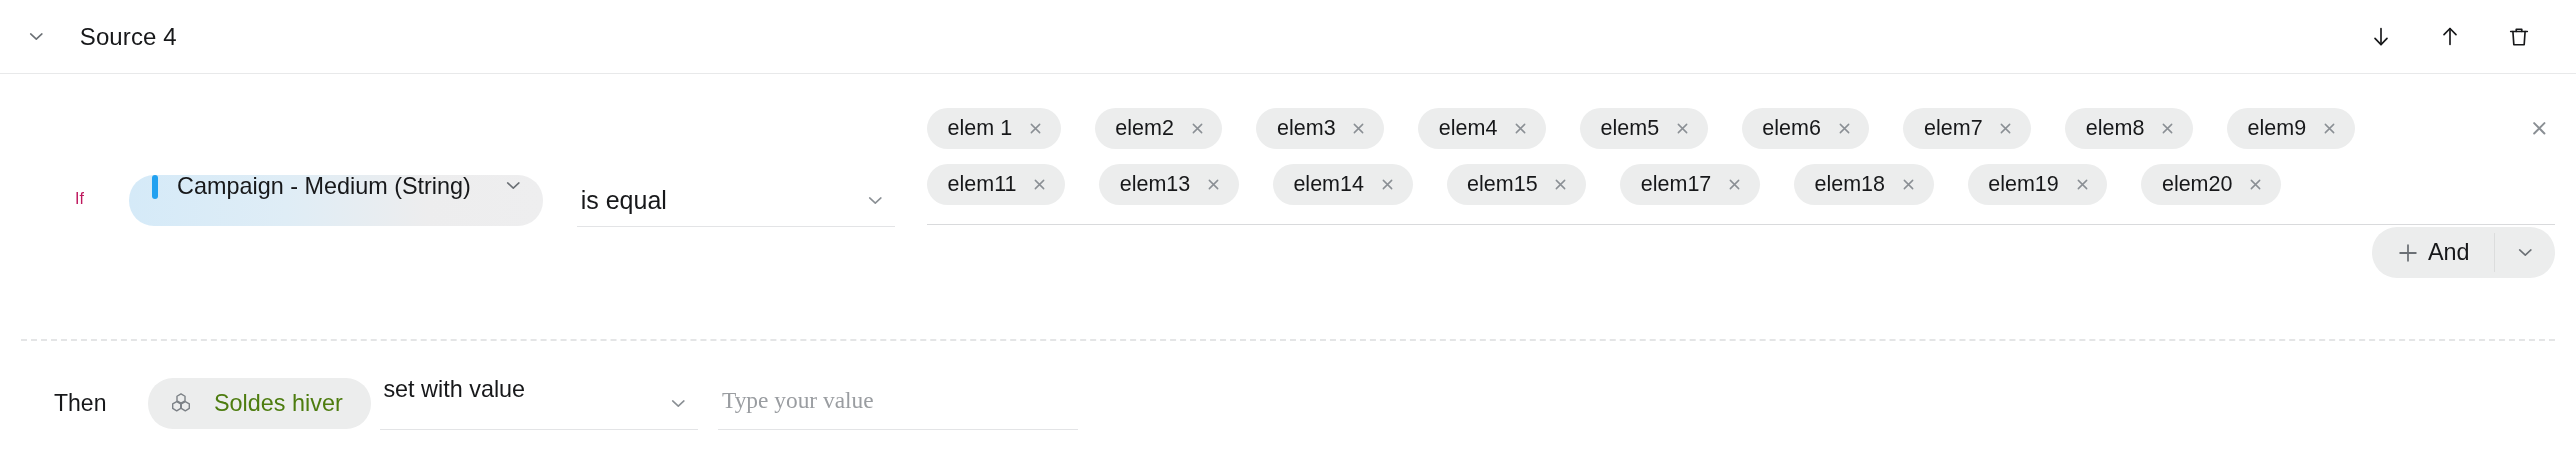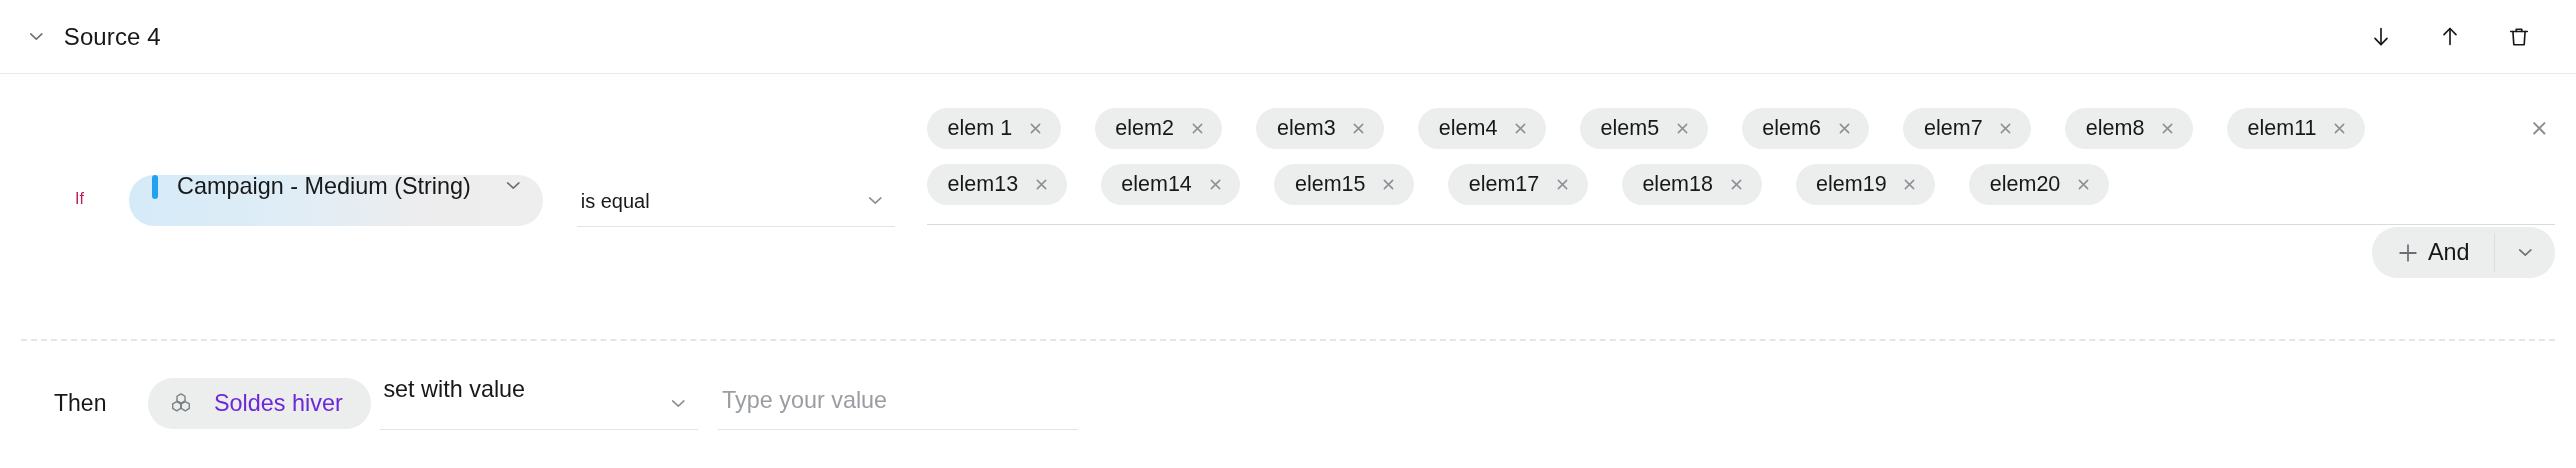--- a/index.html
+++ b/index.html
@@ -23,20 +23,21 @@
     position: relative;
   }
 
   
   .card-header {
     height: 74px;
     border-bottom: 1.9px solid #e8e9ea;
     display: flex;
     align-items: center;
     padding: 0 41px 0 20.6px;
+    gap: 16px;
   }
   .collapse-toggle {
     width: 32px;
     height: 32px;
     display: flex;
     align-items: center;
     justify-content: center;
     cursor: pointer;
     flex: none;
   }
@@ -138,21 +139,21 @@
     margin-left: 34px;
     margin-top: 101px;
     height: 52px;
     border-bottom: 1.9px solid #e3e4e6;
     display: flex;
     align-items: center;
     padding: 0 9.4px 0 3.7px;
     cursor: pointer;
   }
   .op-text {
-    font-size: 20px;
+    font-size: 25px;
     line-height: 1;
     color: #17181a;
     white-space: nowrap;
   }
   .op-chev {
     margin-left: auto;
     display: flex;
     align-items: center;
   }
 
@@ -288,21 +289,21 @@
     background: #eceded;
     display: flex;
     align-items: center;
     padding: 0 28px 0 19px;
     gap: 19px;
     cursor: pointer;
   }
   .target-text {
     font-size: 23.4px;
     line-height: 1;
-    color: #6d28d9;
+    color: #4d7c0f;
     white-space: nowrap;
   }
   .action-select {
     flex: none;
     width: 318px;
     margin-left: 9px;
     height: 52px;
     border-bottom: 1.9px solid #e3e4e6;
     display: flex;
     padding: 0 9.4px 0 3.7px;
@@ -321,21 +322,21 @@
     height: 52px;
     border-bottom: 1.9px solid #e3e4e6;
     display: flex;
     align-items: center;
   }
   .value-input {
     width: 100%;
     border: none;
     outline: none;
     background: transparent;
-    font-family: Liberation Sans, sans-serif;
+    font-family: Liberation Serif, serif;
     font-size: 23.4px;
     line-height: 1;
     color: #17181a;
     padding: 0 3.7px 5.6px 3.7px;
   }
   .value-input::placeholder {
     color: #9a9da1;
     opacity: 1;
   }
 </style>
@@ -460,20 +461,28 @@
               </div>
               <div class="tag">
                 <span class="tag-label">elem8</span>
                 <span class="tag-remove">
                   <svg width="17" height="17" viewBox="0 0 18 18" fill="none">
                     <path d="M4.6 4.6 L13.4 13.4 M13.4 4.6 L4.6 13.4" stroke="#8a8f94" stroke-width="1.6" stroke-linecap="round"></path>
                   </svg>
                 </span>
               </div>
               <div class="tag">
+                <span class="tag-label">elem9</span>
+                <span class="tag-remove">
+                  <svg width="17" height="17" viewBox="0 0 18 18" fill="none">
+                    <path d="M4.6 4.6 L13.4 13.4 M13.4 4.6 L4.6 13.4" stroke="#8a8f94" stroke-width="1.6" stroke-linecap="round"></path>
+                  </svg>
+                </span>
+              </div>
+              <div class="tag">
                 <span class="tag-label">elem11</span>
                 <span class="tag-remove">
                   <svg width="17" height="17" viewBox="0 0 18 18" fill="none">
                     <path d="M4.6 4.6 L13.4 13.4 M13.4 4.6 L4.6 13.4" stroke="#8a8f94" stroke-width="1.6" stroke-linecap="round"></path>
                   </svg>
                 </span>
               </div>
               <div class="tag">
                 <span class="tag-label">elem13</span>
                 <span class="tag-remove">

